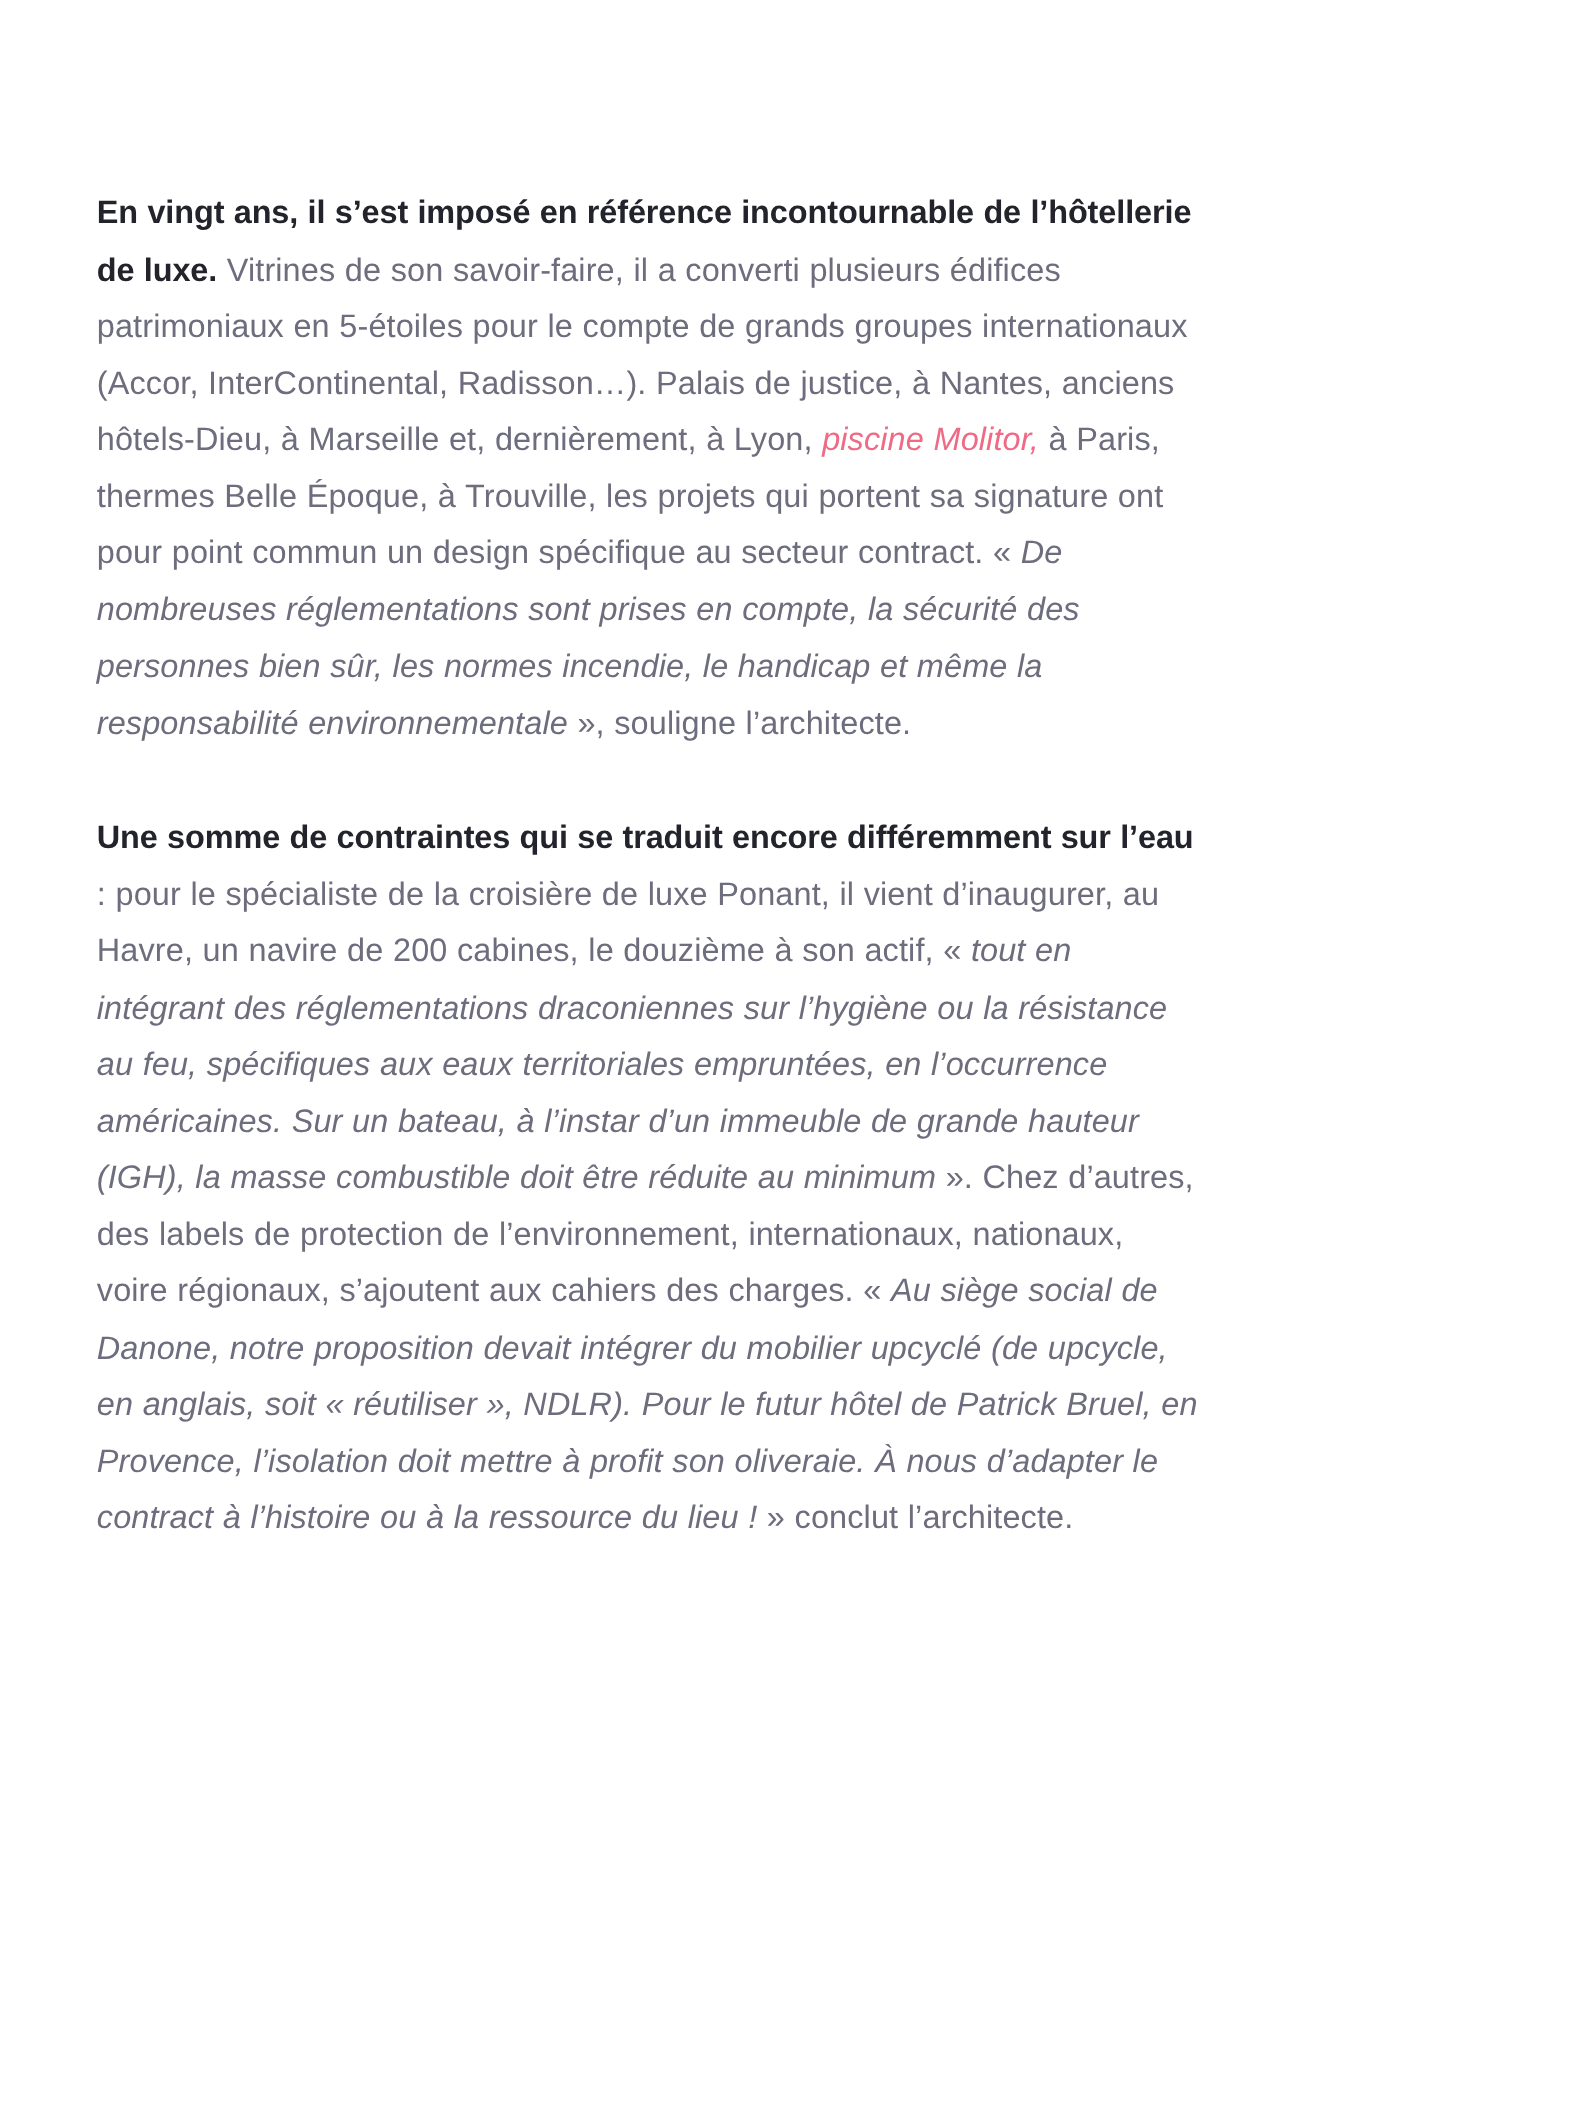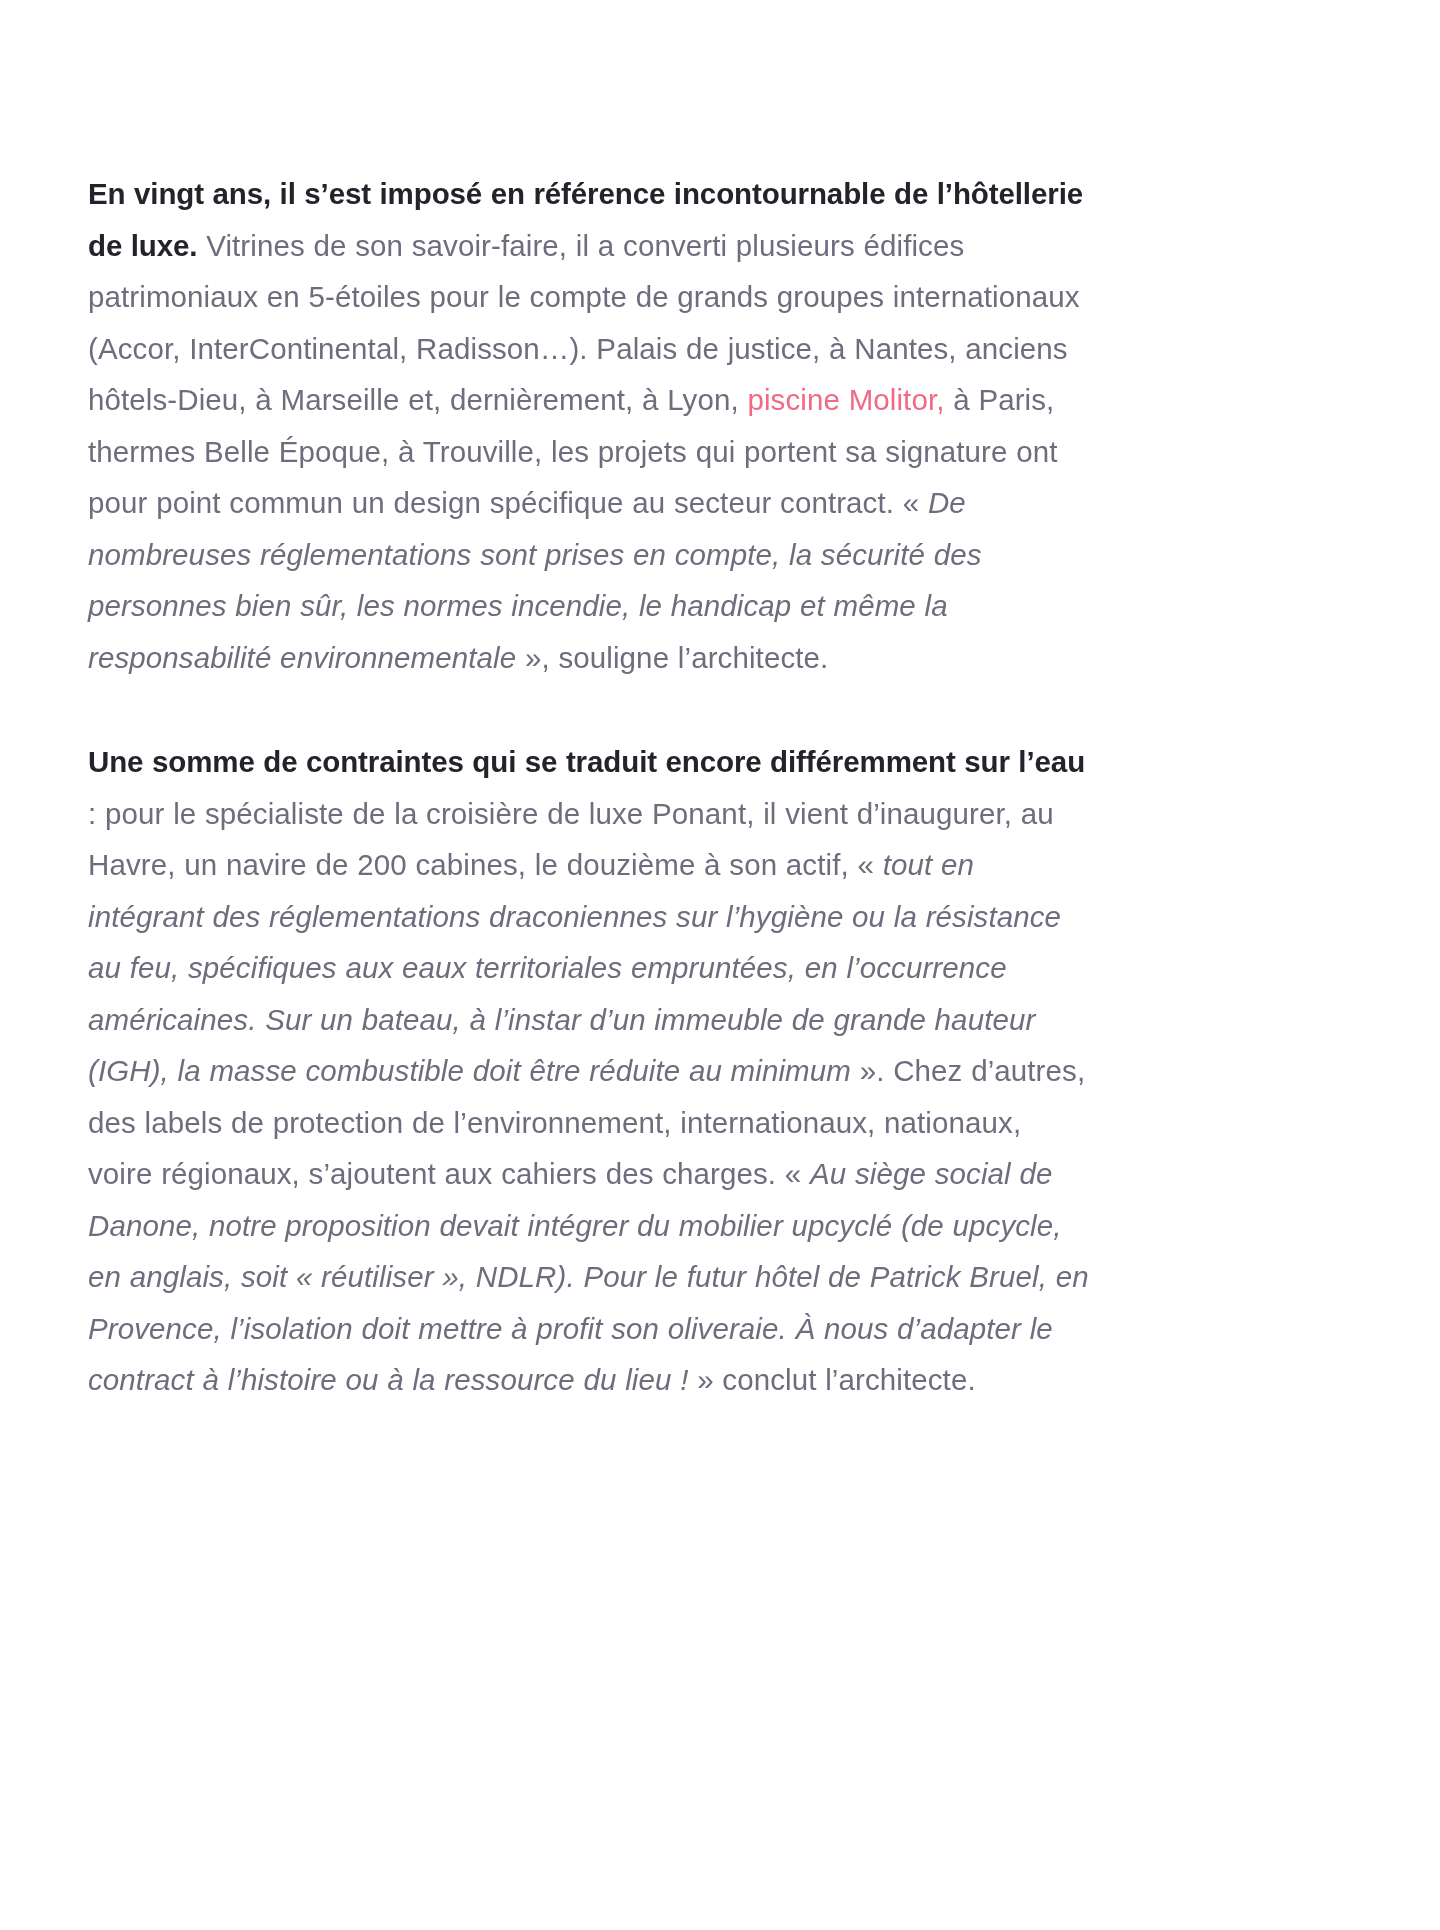--- a/index.html
+++ b/index.html
@@ -44,20 +44,21 @@
     font-weight: 700;
     letter-spacing: -0.1px;
   }
   .it {
     font-style: italic;
   }
   .link {
     color: #ee6a85;
     text-decoration: none;
     cursor: pointer;
+    font-style: italic;
   }
   
   .para {
     transform-origin: left top;
   }
 </style>
 </head>
 <body>
 
 <div class="page">

